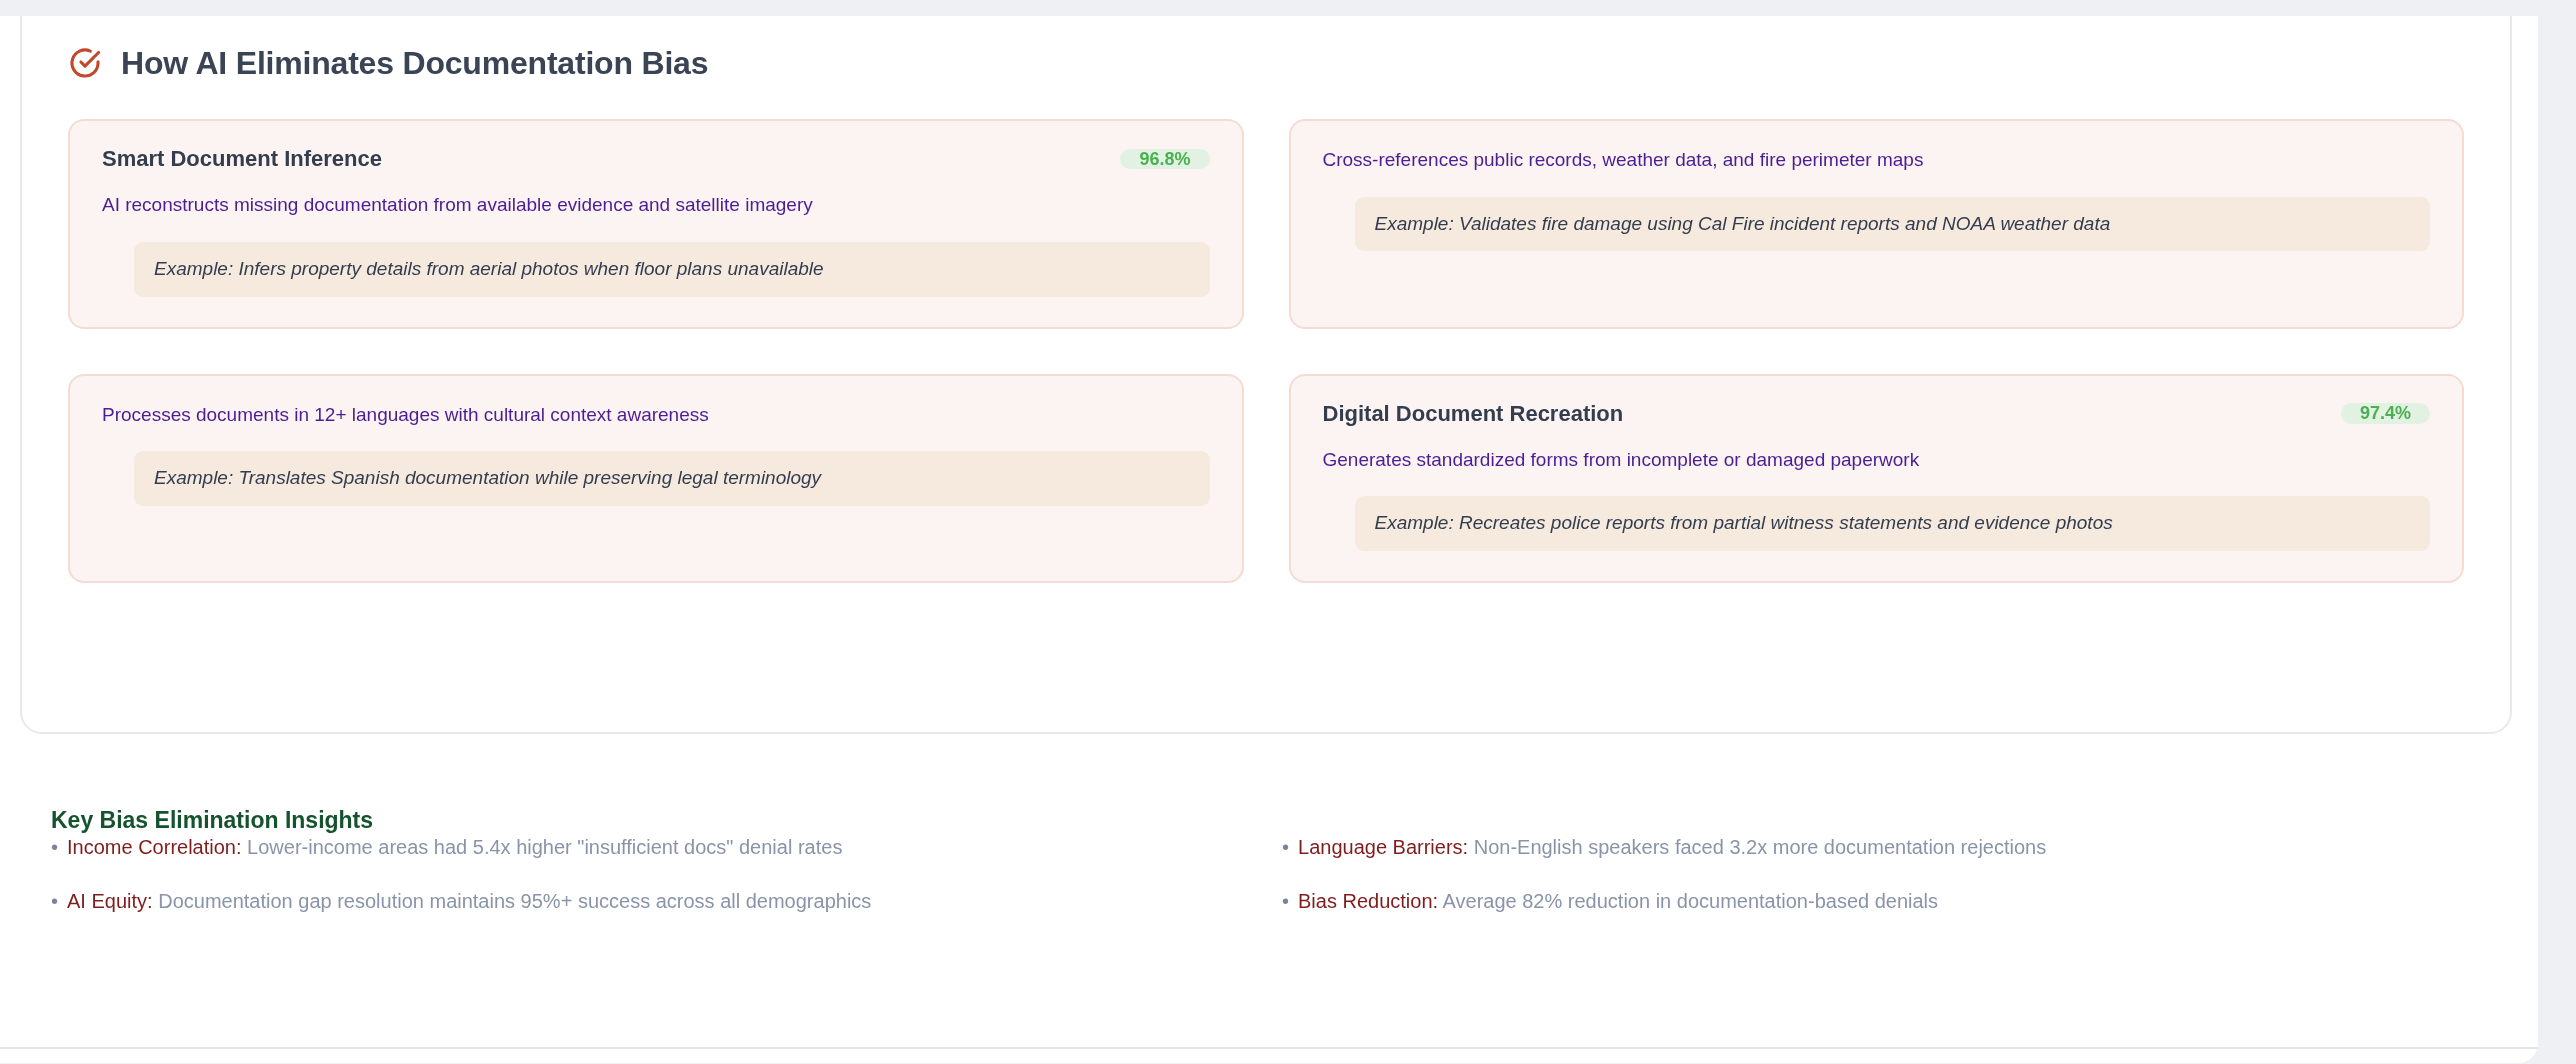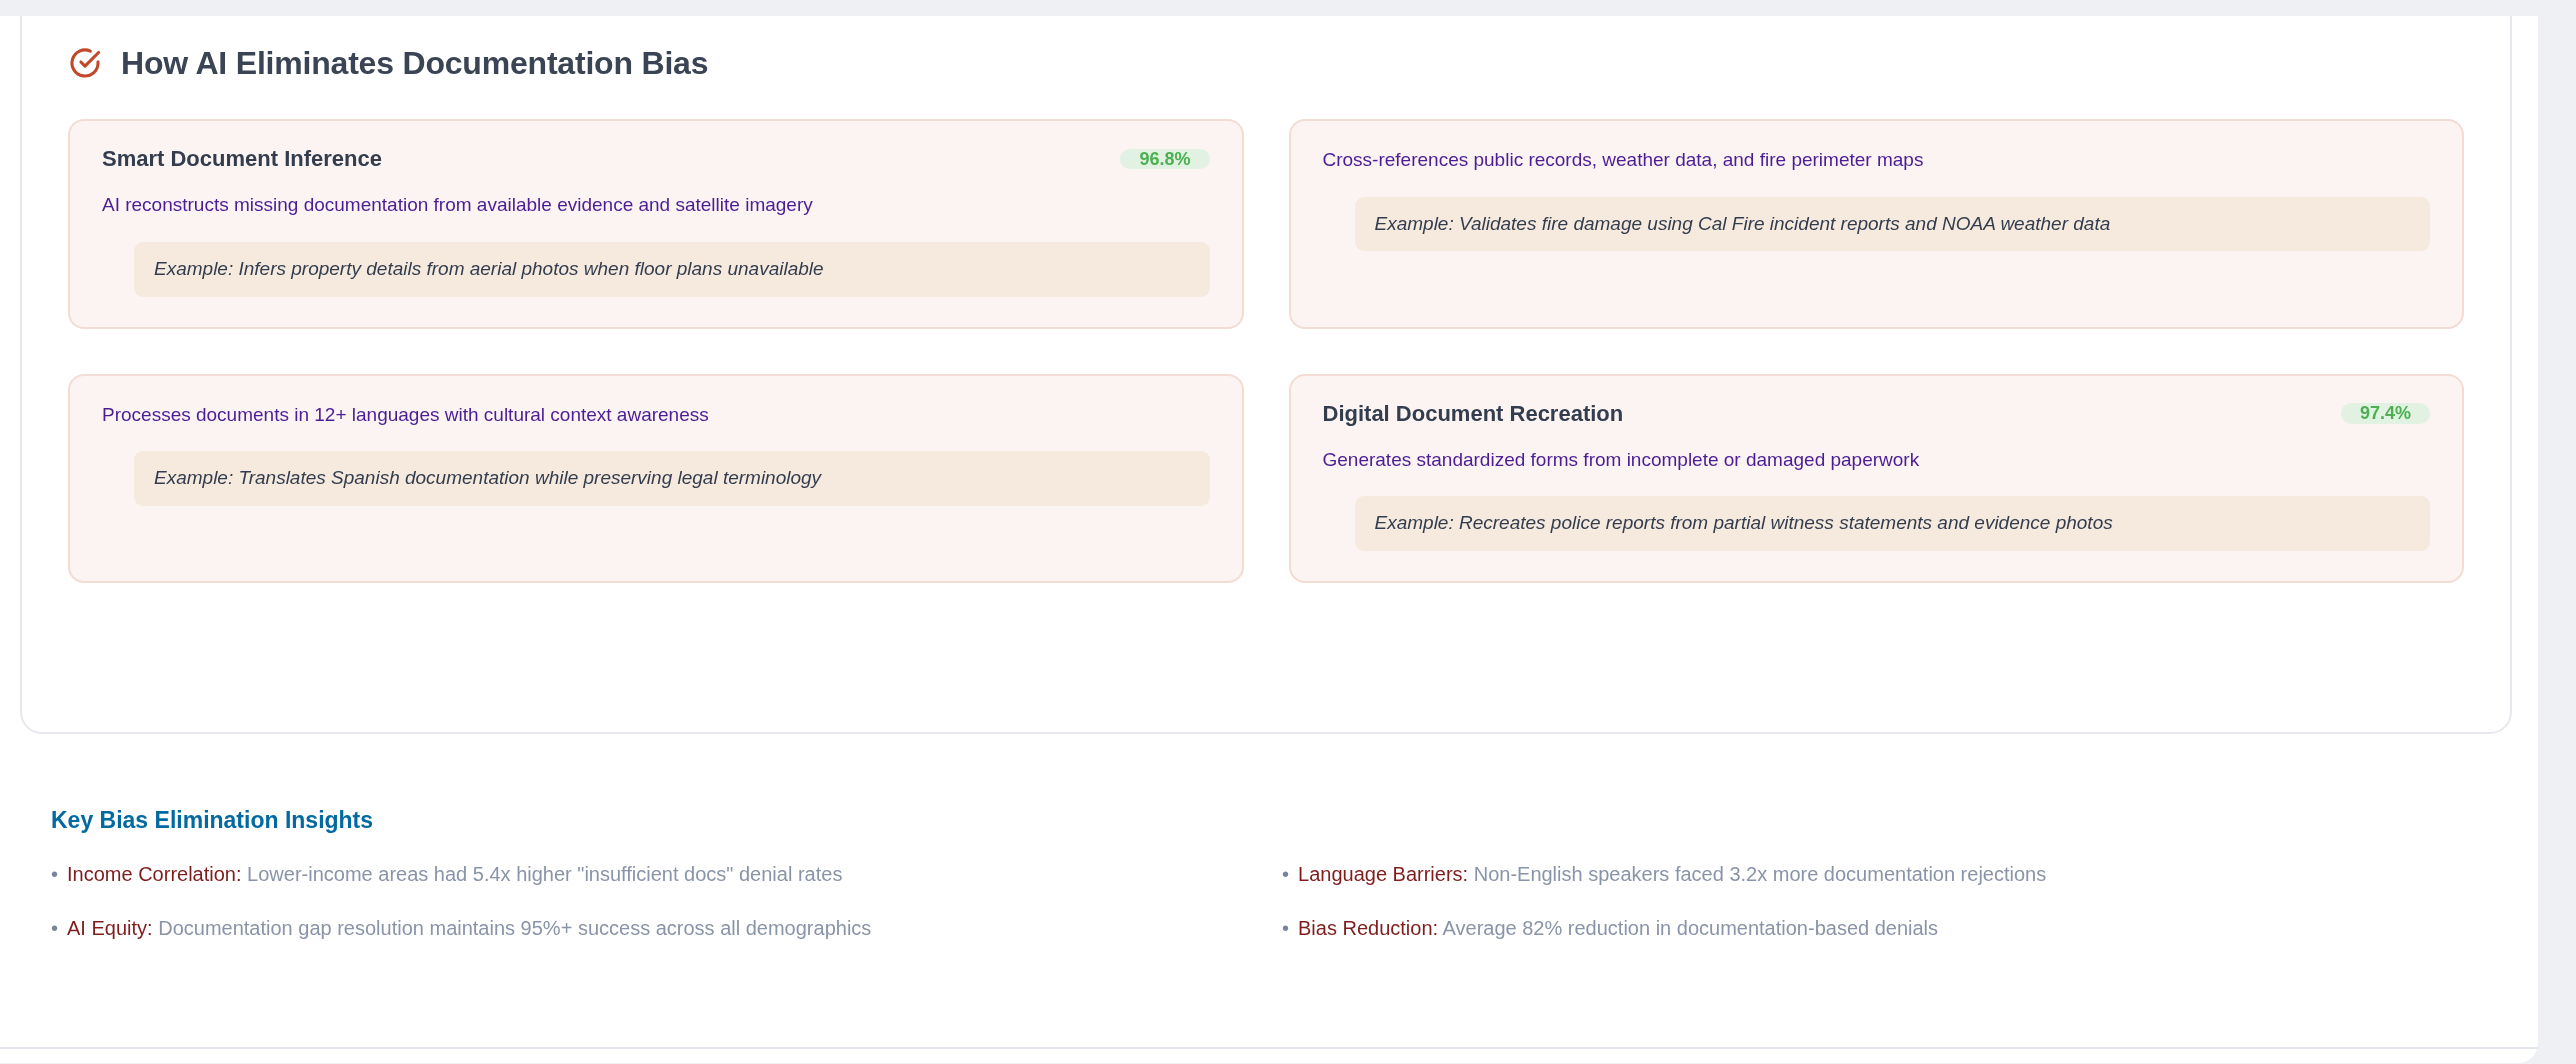--- a/index.html
+++ b/index.html
@@ -141,22 +141,21 @@
   
   .insights {
     position: absolute;
     left: 51px;
     top: 791px;
     width: 2434px;
   }
   .insights-title {
     font-size: 23px;
     font-weight: bold;
-    color: #0369a1;
-    margin-bottom: 27px;
+    color: #14532d;
   }
   .insights-grid {
     display: grid;
     grid-template-columns: 1fr 1fr;
     column-gap: 28px;
     row-gap: 28px;
   }
   .insight-item {
     font-size: 20px;
     color: #78849b;

